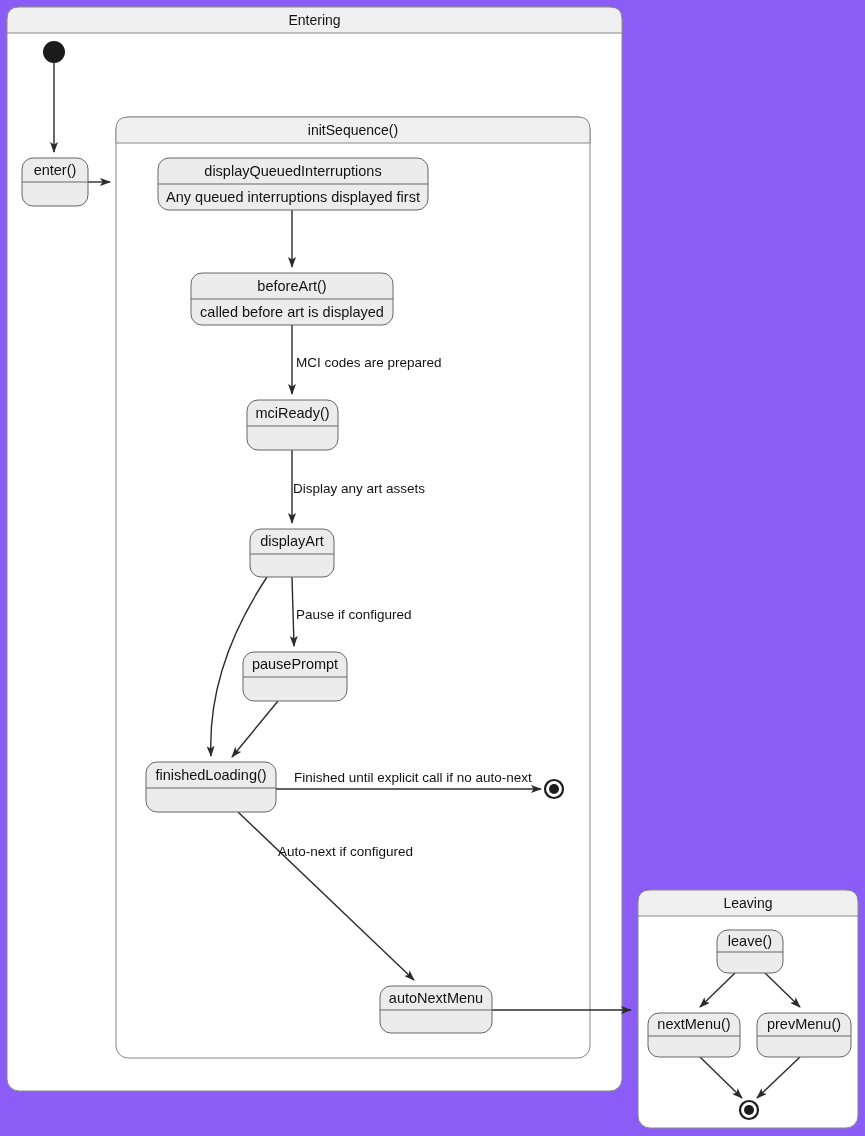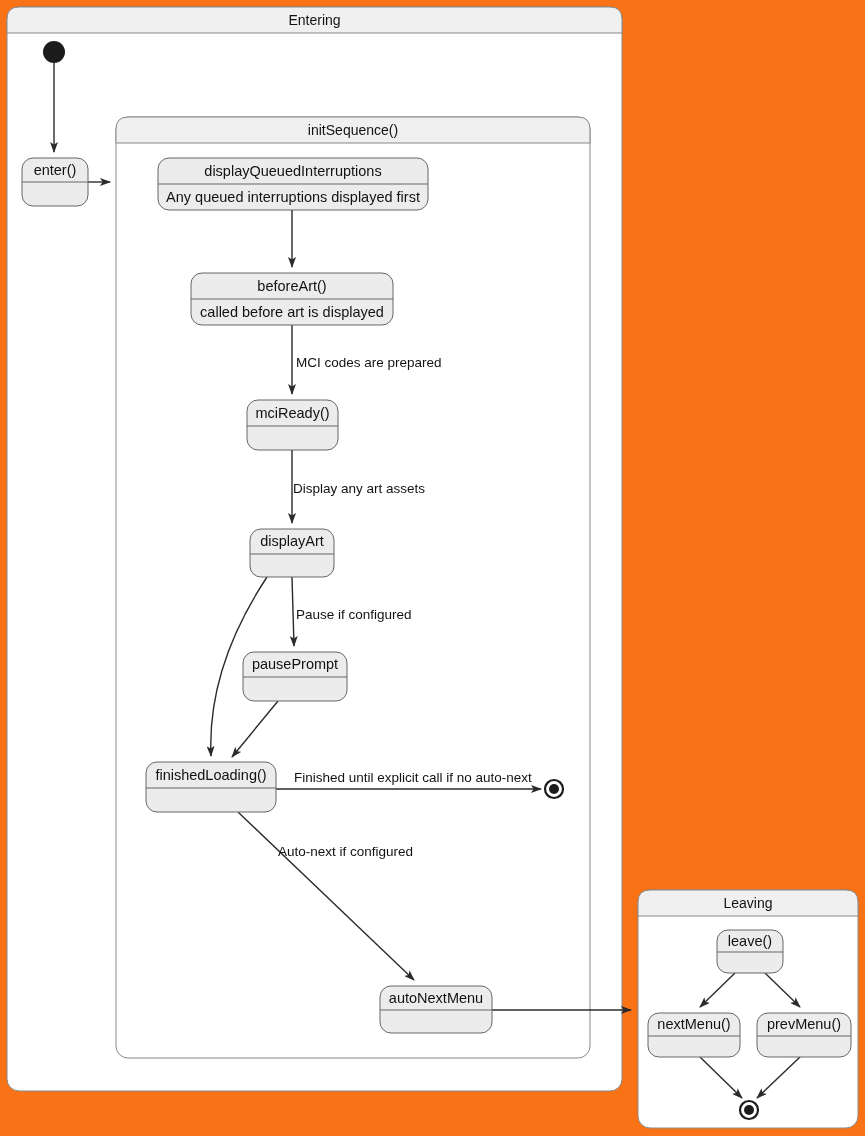--- a/index.html
+++ b/index.html
@@ -7,21 +7,21 @@
     padding: 0;
     background: #ffffff;
   }
   body {
     font-family: "Liberation Sans", sans-serif;
   }
   #canvas {
     position: relative;
     width: 865px;
     height: 1136px;
-    background: #f97316;
+    background: #8b5cf6;
     overflow: hidden;
   }
   svg.diagram {
     position: absolute;
     left: 0;
     top: 0;
     width: 865px;
     height: 1136px;
   }
   .composite-rect {

